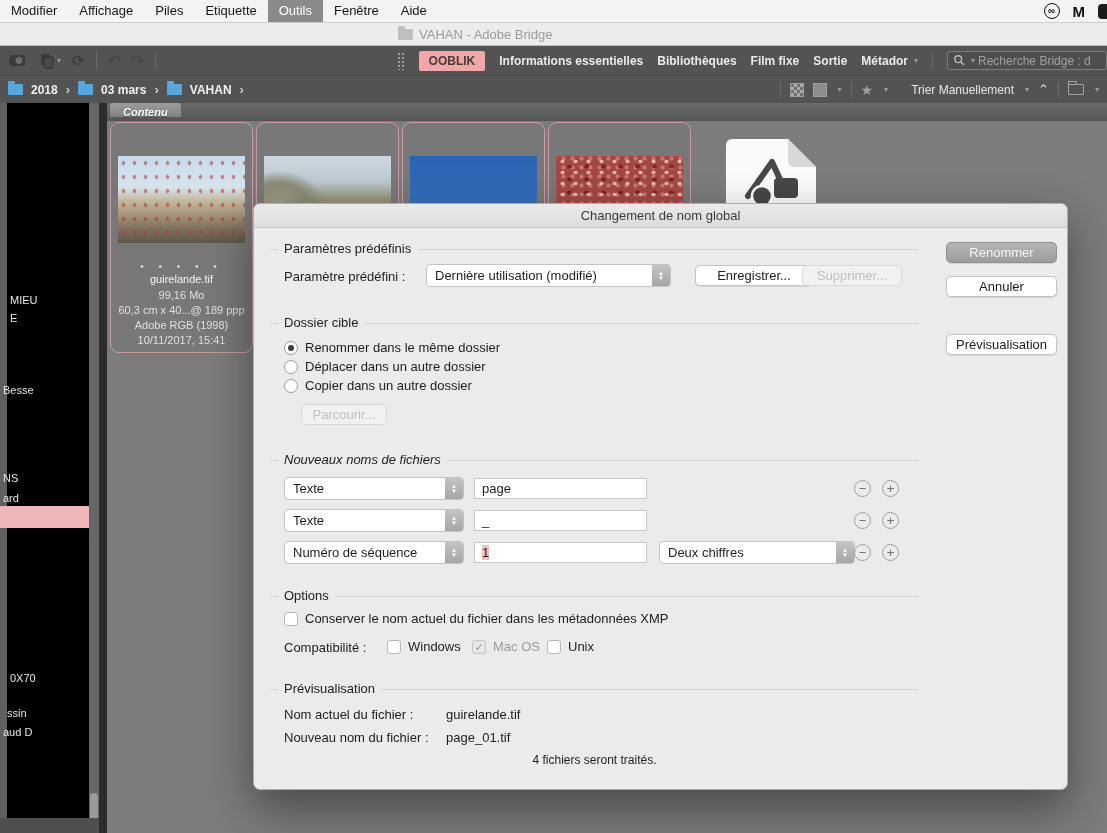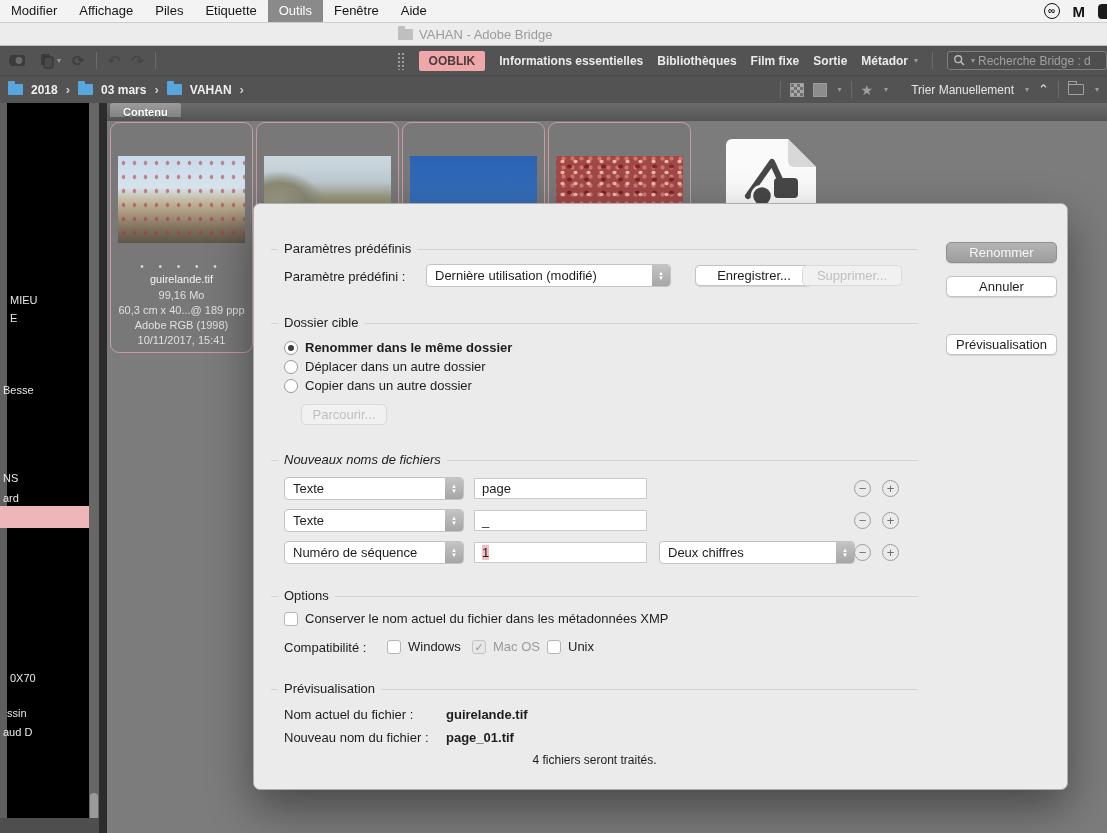--- a/index.html
+++ b/index.html
@@ -63,21 +63,21 @@
   .sb-item { position:absolute; font-size:11px; color:#e8e8e8; white-space:nowrap; }
   .sb-selected { position:absolute; left:-7px; width:89px; height:22px; top:403px; background:#efb6b9; }
   .sb-scrolltrack { position:absolute; left:89px; top:0; width:10px; bottom:0; background:#676767; }
   .sb-thumb { position:absolute; left:90px; width:8px; top:690px; height:28px; background:#9a9a9a; border-radius:4px; }
   .sb-bottom { position:absolute; left:0; width:99px; height:15px; bottom:0; background:#4e4e4e; }
   .panel-divider { position:absolute; left:99px; top:0; width:8px; bottom:0; background:#2c2c2c; }
 
   .main { position:absolute; left:107px; right:0; top:0; bottom:0; background:#7c7c7c; }
   .content-header { position:absolute; top:0; left:0; right:0; height:18px; background:linear-gradient(#6c6c6c,#545454); }
   .tab-contenu { position:absolute; left:3px; top:0; height:14px; padding:0 13px; background:linear-gradient(#9c9c9c,#828282);
-    border-radius:3px 3px 0 0; color:#fff; font-weight:bold; font-size:11px; line-height:18px; text-shadow:0 1px 1px rgba(0,0,0,.45); }
+    border-radius:3px 3px 0 0; color:#fff; font-weight:bold; font-size:11px; line-height:18px; text-shadow:0 1px 1px rgba(0,0,0,.45);font-style:italic; }
 
   .cell { position:absolute; top:19px; width:143px; height:231px; border:1px solid #c99ba1; border-radius:9px; background:#787878; }
   .thumb-img { position:absolute; left:7px; top:33px; width:127px; height:87px; }
   .img1 { background-image:
       radial-gradient(rgba(178,52,62,.55) 1.2px, transparent 2.2px),
       linear-gradient(180deg,#c8dbea 0%,#d6e3ed 36%,#c2b89c 52%,#a4937a 68%,#7d6f5c 84%,#5e564a 100%);
     background-size:11px 14px, 100% 100%; }
   .img2 { background-image:
       radial-gradient(ellipse 62px 46px at 12% 55%, #9c9c88 0%, #8a8a74 45%, transparent 72%),
       linear-gradient(180deg,#cdd7de 0%,#bdc9d1 30%,#99987e 48%,#7d8458 68%,#5e6a40 100%); }
@@ -117,21 +117,21 @@
   .radio.on::after { content:''; position:absolute; left:3px; top:3px; width:6px; height:6px; border-radius:50%; background:#3f3f3f; }
   .tfield { position:absolute; height:21px; background:#fff; border:1px solid #c9c9c9; font-size:13px; color:#1d1d1d;
     padding-left:7px; line-height:19px; }
   .tfield .sel { background:#f3bfc1; }
   .circ { position:absolute; width:17px; height:17px; border:1px solid #9e9e9e; border-radius:50%;
     color:#6f6f6f; font-size:13px; text-align:center; line-height:15px; }
   .cbx { width:14px; height:14px; background:#fff; border:1px solid #b5b5b5; border-radius:3px; }
   .cbx.checked-dim { background:#e7e7e7; border-color:#c3c3c3; color:#9a9a9a; font-size:11px; text-align:center; line-height:13px; }
   .cb-row { position:absolute; display:flex; align-items:center; gap:7px; }
   .dim-label { color:#9a9a9a; }
-  .bold { font-weight:bold; }
+  .bold { font-weight:normal; }
 </style>
 </head>
 <body>
 
 <div id="app">
 
   <div class="menubar">
     <div class="menu-item">Modifier</div>
     <div class="menu-item">Affichage</div>
     <div class="menu-item">Piles</div>
@@ -274,20 +274,21 @@
           <path d="M72 1 l28 28 h-22 a6 6 0 0 1 -6 -6 z" fill="#d8d8d8"></path>
           <path d="M32 58 L56 24 L68 50" fill="none" stroke="#474747" stroke-width="6" stroke-linejoin="round" stroke-linecap="round"></path>
           <rect x="58" y="40" width="24" height="20" rx="4" fill="#474747"></rect>
           <circle cx="46" cy="58" r="10" fill="#474747" stroke="#fafafa" stroke-width="2.5"></circle>
         </svg>
       </div>
     </div>
   </div>
 
   <div class="dialog">
+    <div class="dlg-title">Changement de nom global</div>
 
     <div class="sec-line" style="top:45px;"></div>
     <div class="sec-label" style="top:37px;">Paramètres prédéfinis</div>
     <div class="dlg-label" style="left:30px; top:65px;">Paramètre prédéfini :</div>
     <div class="popup" style="left:172px; top:60px; width:245px;">
       <div class="popup-val">Dernière utilisation (modifié)</div>
       <div class="popup-cap">
           <span>▲</span>
           <span>▼</span>
         </div>

